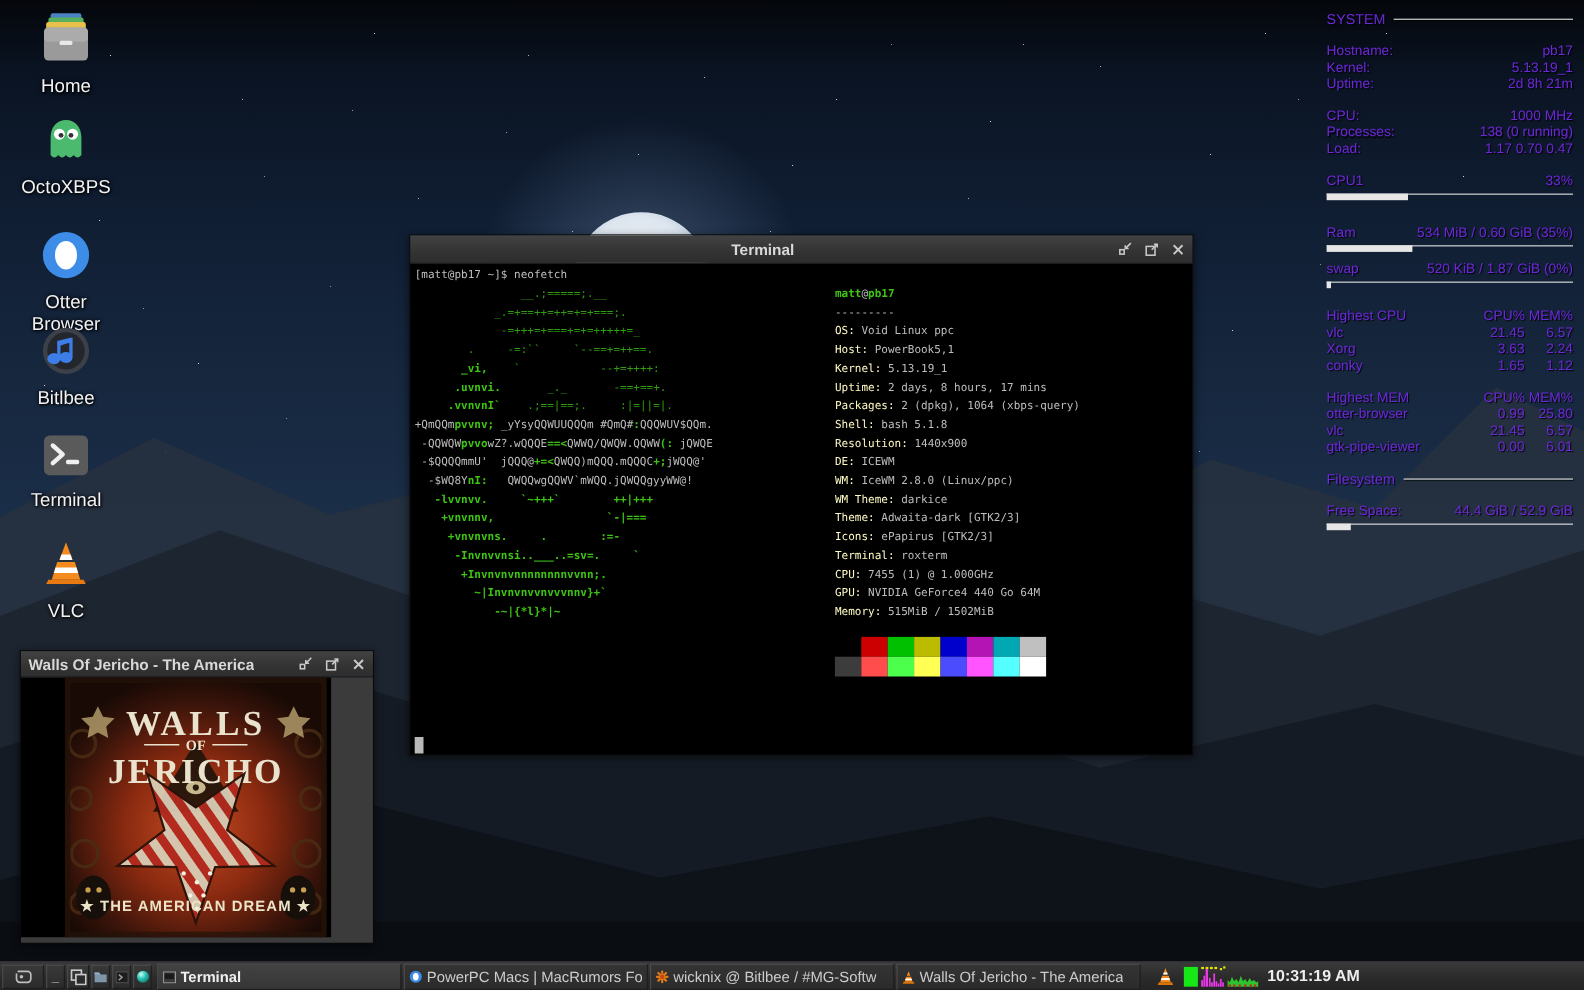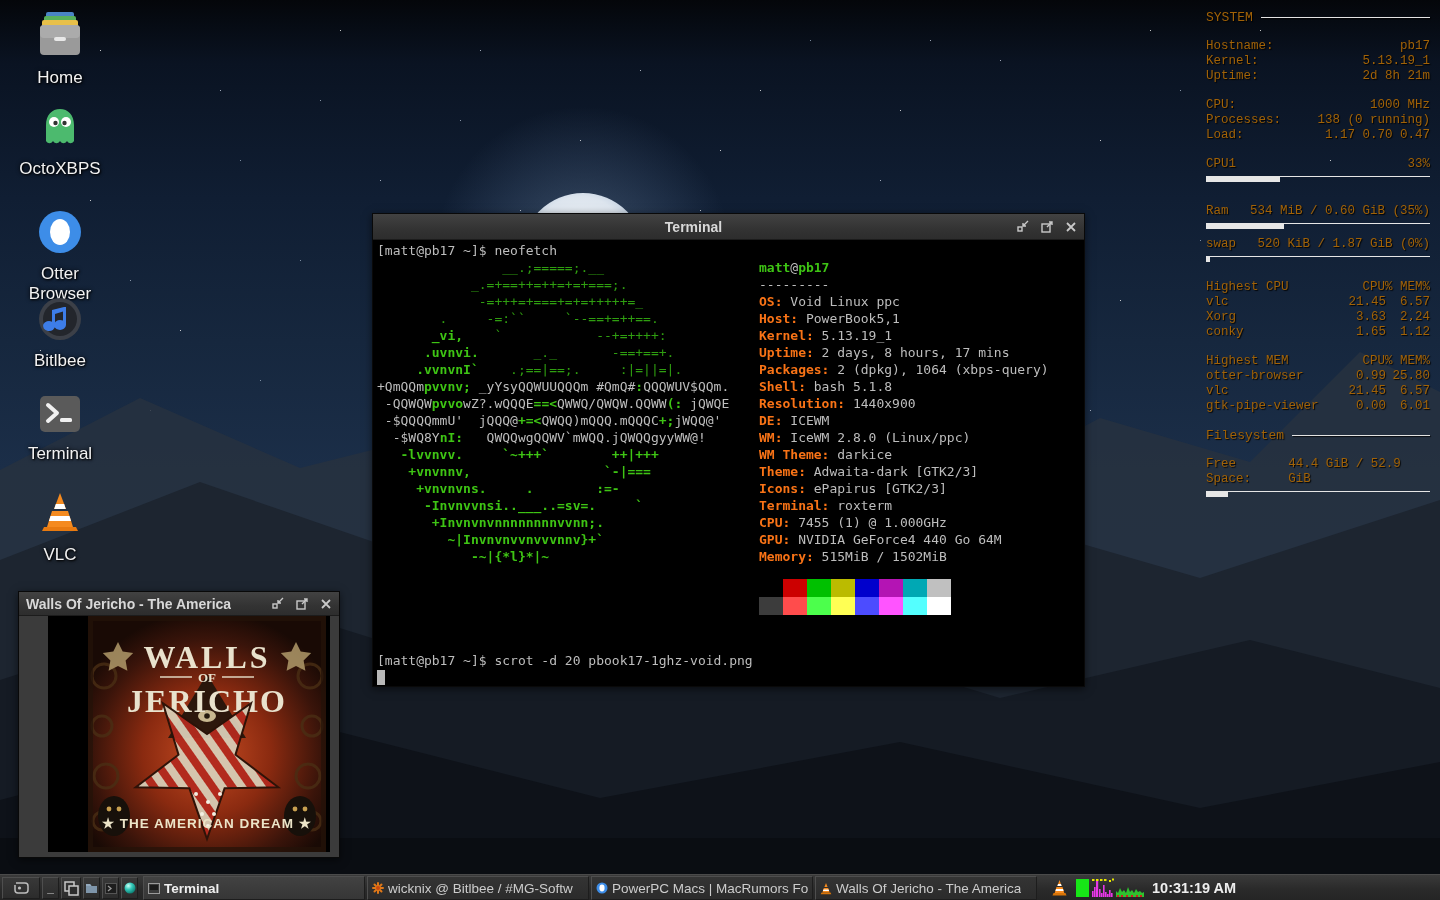--- a/index.html
+++ b/index.html
@@ -23,21 +23,21 @@
   .moon-glow{position:absolute;left:433px;top:105px;width:300px;height:300px;border-radius:50%;
     background:radial-gradient(circle,rgba(160,190,225,.30) 0%,rgba(120,150,190,.14) 45%,transparent 70%);}
   .moon{position:absolute;left:521px;top:193px;width:124px;height:124px;border-radius:50%;
     background:radial-gradient(circle at 48% 42%,#eef2f6 0%,#dde5ee 50%,#c4d2e2 62%,rgba(190,205,228,.4) 67%,transparent 73%);}
   .mountains{position:absolute;left:0;top:0;}
   
   .desk-icon{position:absolute;left:12px;width:96px;text-align:center;cursor:default;}
   .desk-icon .dlabel{display:block;margin-top:4px;color:#f2f2f2;font-size:17px;
     text-shadow:1px 1px 2px #000,0 0 4px #000;}
   
-  .conky{position:absolute;left:1206px;top:10px;width:224px;color:#a16207;font-family:Liberation Mono, monospace;
+  .conky{position:absolute;left:1206px;top:10px;width:224px;color:#6d28d9;font-family:Liberation Sans, sans-serif;
     font-size:12.5px;line-height:15px;text-shadow:1px 1px 1px rgba(0,0,0,.9);}
   .ck-sec{display:flex;align-items:center;font-size:13px;}
   .ck-sec .ck-line{flex:1;height:1px;background:#e3e3e3;margin-left:8px;box-shadow:1px 1px 1px rgba(0,0,0,.8);}
   .ck-gap{height:14px;}
   .ck-row{display:flex;justify-content:space-between;}
   .ck-row .ck-n{width:52px;text-align:right;}
   .ck-row .ck-n2{width:44px;text-align:right;}
   .ck-row .ck-l{flex:1;text-align:left;}
   .ck-bar{position:relative;height:6px;margin-top:4px;}
   .ck-bar::before{content:'';position:absolute;left:0;right:0;top:0;height:1px;background:#e6e6e6;}
@@ -49,35 +49,35 @@
   .title-text{color:#d8d8d8;font-weight:bold;font-size:14px;white-space:nowrap;overflow:hidden;}
   .title-center{position:absolute;left:0;right:70px;text-align:center;}
   .title-left{padding-left:7px;max-width:236px;}
   .winbtns{position:absolute;right:4px;top:0;height:100%;display:flex;align-items:center;gap:6px;}
   .winbtn{width:18px;height:18px;display:flex;align-items:center;justify-content:center;}
   .menubar{height:22px;background:#323232;border-bottom:1px solid #252525;display:flex;align-items:center;
     gap:19px;padding-left:11px;}
   .menu-item{color:#d2d2d2;font-size:13.5px;}
   
   .term-content{position:relative;background:#000;height:446px;
-    font-family:"DejaVu Sans Mono",monospace;font-size:13px;line-height:17px;}
+    font-family:"DejaVu Sans Mono",monospace;font-size:10px;line-height:17px;}
   .neofetch-left{position:absolute;left:4px;top:2px;white-space:pre;}
   .neofetch-info{position:absolute;left:386px;top:19px;white-space:pre;}
   .c-g{color:#2f9e10;}
   .c-G{color:#3ec414;font-weight:bold;}
   .c-w{color:#bdbdbd;}
-  .c-W{color:#f97316;font-weight:bold;}
+  .c-W{color:#fef9c3;font-weight:normal;}
   .swatches{position:absolute;left:386px;top:339px;}
   .sw-row{display:flex;}
   .sw{width:24px;height:18px;}
   .prompt2{position:absolute;left:4px;top:412px;white-space:pre;color:#bdbdbd;}
   .cursor{position:absolute;left:4px;top:430px;width:8px;height:15px;background:#b8b8b8;}
   
   .album-content{position:relative;background:#3b3b3b;height:241px;}
-  .album-black{position:absolute;left:0;top:0;width:282px;height:236px;background:#000;margin-left:29px;}
+  .album-black{position:absolute;left:0;top:0;width:282px;height:236px;background:#000;}
   .album-art{position:absolute;left:40px;top:0;}
   
   .taskbar{position:absolute;left:0;top:874px;width:1440px;height:26px;
     background:linear-gradient(180deg,#3a3a3a,#2a2a2a 55%,#242424);border-top:1px solid #4a4a4a;
     display:flex;align-items:center;}
   .tb-btn,.tb-ql{height:22px;margin:0 1px;background:linear-gradient(180deg,#383838,#2c2c2c);
     border:1px solid;border-color:#4e4e4e #1d1d1d #1d1d1d #4e4e4e;color:#cfcfcf;
     display:flex;align-items:center;justify-content:center;font-family:"Liberation Sans",sans-serif;padding:0;}
   .tb-btn.start{width:38px;margin-left:2px;}
   .tb-btn.deskbtn{width:17px;font-weight:bold;font-size:12px;}
@@ -319,21 +319,20 @@
           <div class="sw" style="background: rgb(60, 60, 60);"></div>
           <div class="sw" style="background: rgb(255, 76, 76);"></div>
           <div class="sw" style="background: rgb(76, 255, 76);"></div>
           <div class="sw" style="background: rgb(255, 255, 84);"></div>
           <div class="sw" style="background: rgb(76, 76, 255);"></div>
           <div class="sw" style="background: rgb(255, 84, 255);"></div>
           <div class="sw" style="background: rgb(84, 255, 255);"></div>
           <div class="sw" style="background: rgb(255, 255, 255);"></div>
         </div>
       </div>
-    <div class="prompt2">[matt@pb17 ~]$ scrot -d 20 pbook17-1ghz-void.png</div>
     <div class="cursor"></div>
   </div>
 </div>
 
 <div class="win" style="left:18px;top:591px;width:320px;">
   <div class="titlebar" style="height:23px">
     <span class="title-text title-left">Walls Of Jericho - The America</span>
     <span class="winbtns">
       <span class="winbtn">
         <svg width="14" height="13" viewBox="0 0 14 13">
@@ -468,33 +467,33 @@
   <div class="tb-tasks" id="tb-tasks">
       <div class="tb-task active">
         <svg width="12" height="11" viewBox="0 0 12 11">
           <rect x="0.5" y="0.5" width="11" height="10" fill="#3a3a3a" stroke="#9a9a9a"></rect>
           <rect x="2" y="2" width="8" height="5" fill="#1a1a1a"></rect>
         </svg>
         <span class="tb-label">Terminal</span>
       </div>
       <div class="tb-task">
         <svg width="12" height="12" viewBox="0 0 12 12">
+          <circle cx="6" cy="6" r="5.5" fill="#3d8de8"></circle>
+          <ellipse cx="6" cy="6" rx="2.6" ry="3.4" fill="#fff"></ellipse>
+        </svg>
+        <span class="tb-label">PowerPC Macs | MacRumors Fo</span>
+      </div>
+      <div class="tb-task">
+        <svg width="12" height="12" viewBox="0 0 12 12">
           <g stroke="#e07818" stroke-width="2" stroke-linecap="round">
             <path d="M6 1 V11 M1 6 H11 M2.5 2.5 L9.5 9.5 M9.5 2.5 L2.5 9.5"></path>
           </g>
           <circle cx="6" cy="6" r="2" fill="#c84810"></circle>
         </svg>
         <span class="tb-label">wicknix @ Bitlbee / #MG-Softw</span>
-      </div>
-      <div class="tb-task">
-        <svg width="12" height="12" viewBox="0 0 12 12">
-          <circle cx="6" cy="6" r="5.5" fill="#3d8de8"></circle>
-          <ellipse cx="6" cy="6" rx="2.6" ry="3.4" fill="#fff"></ellipse>
-        </svg>
-        <span class="tb-label">PowerPC Macs | MacRumors Fo</span>
       </div>
       <div class="tb-task">
         <svg width="12" height="13" viewBox="0 0 12 13">
           <path fill="#f58a1e" d="M6 1 L7.6 5 H4.4 Z"></path>
           <path fill="#f58a1e" d="M3.8 6 h4.4 l1.4 4.5 H2.4 Z"></path>
           <path fill="#fff" d="M3.4 7.5 h5.2 l0.5 1.6 H2.9 z"></path>
           <path fill="#d87408" d="M1.5 10.5 h9 l0.8 1.8 h-10.6 z"></path>
         </svg>
         <span class="tb-label">Walls Of Jericho - The America</span>
       </div>

